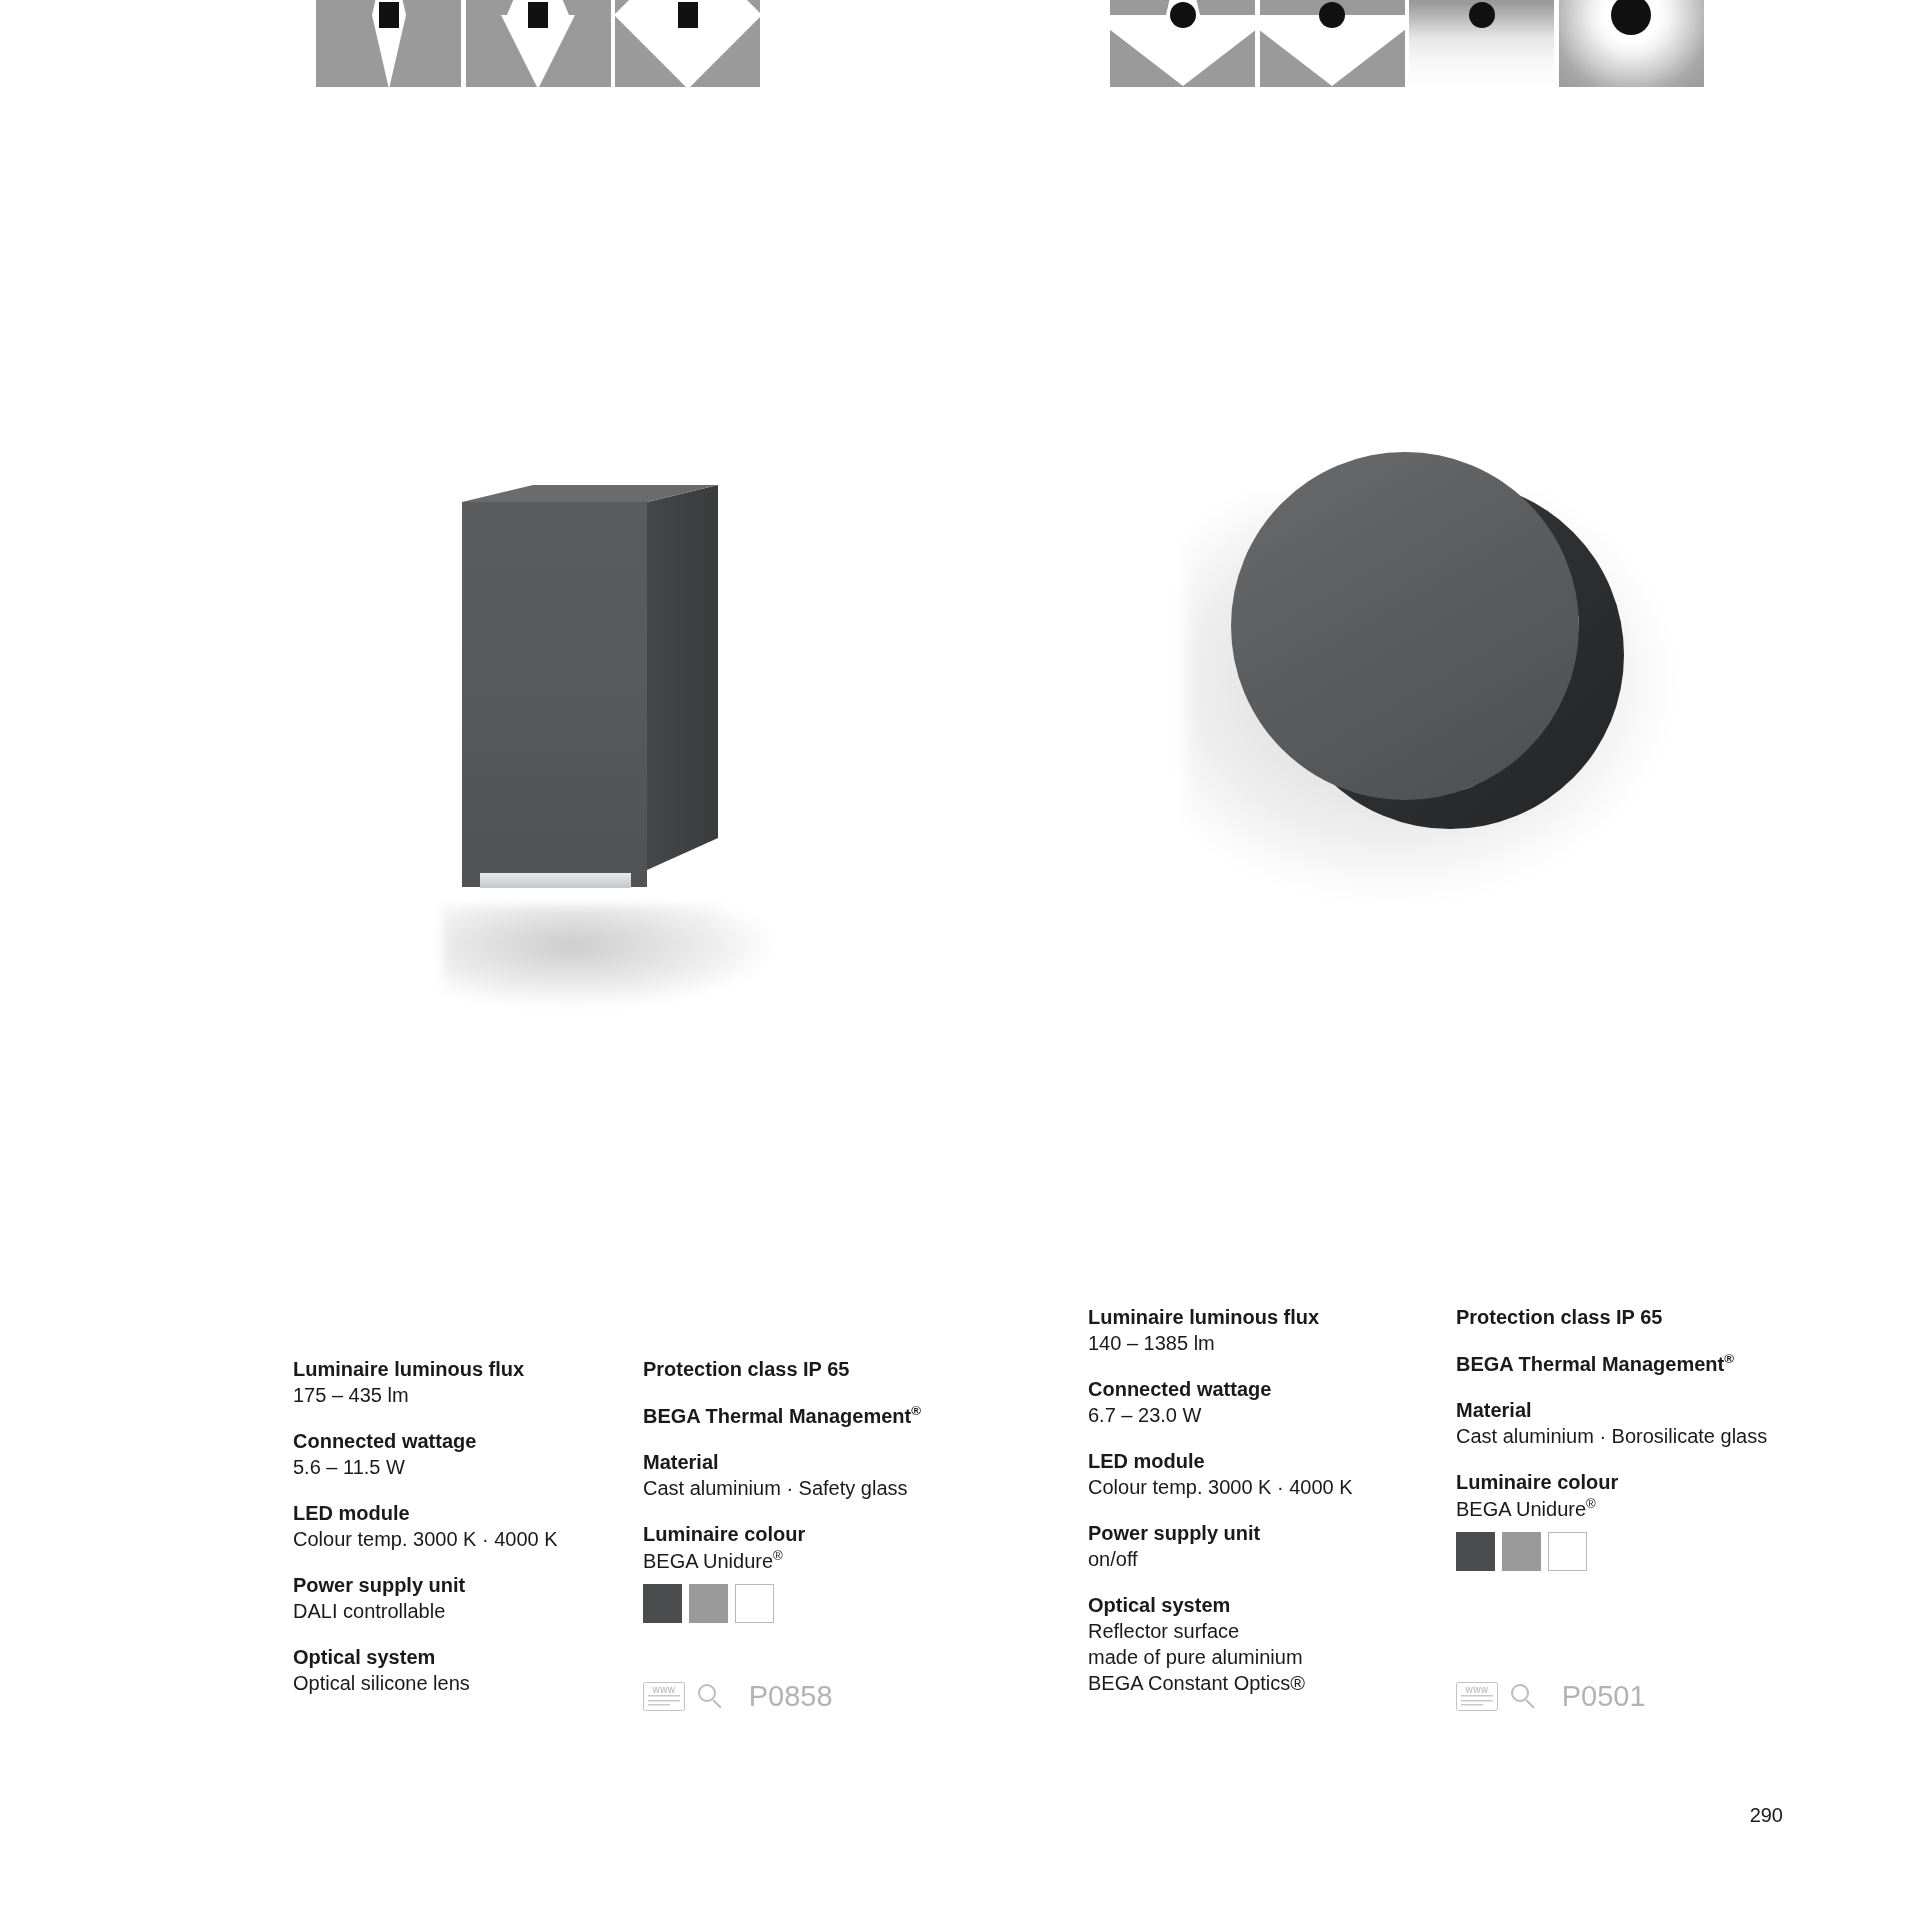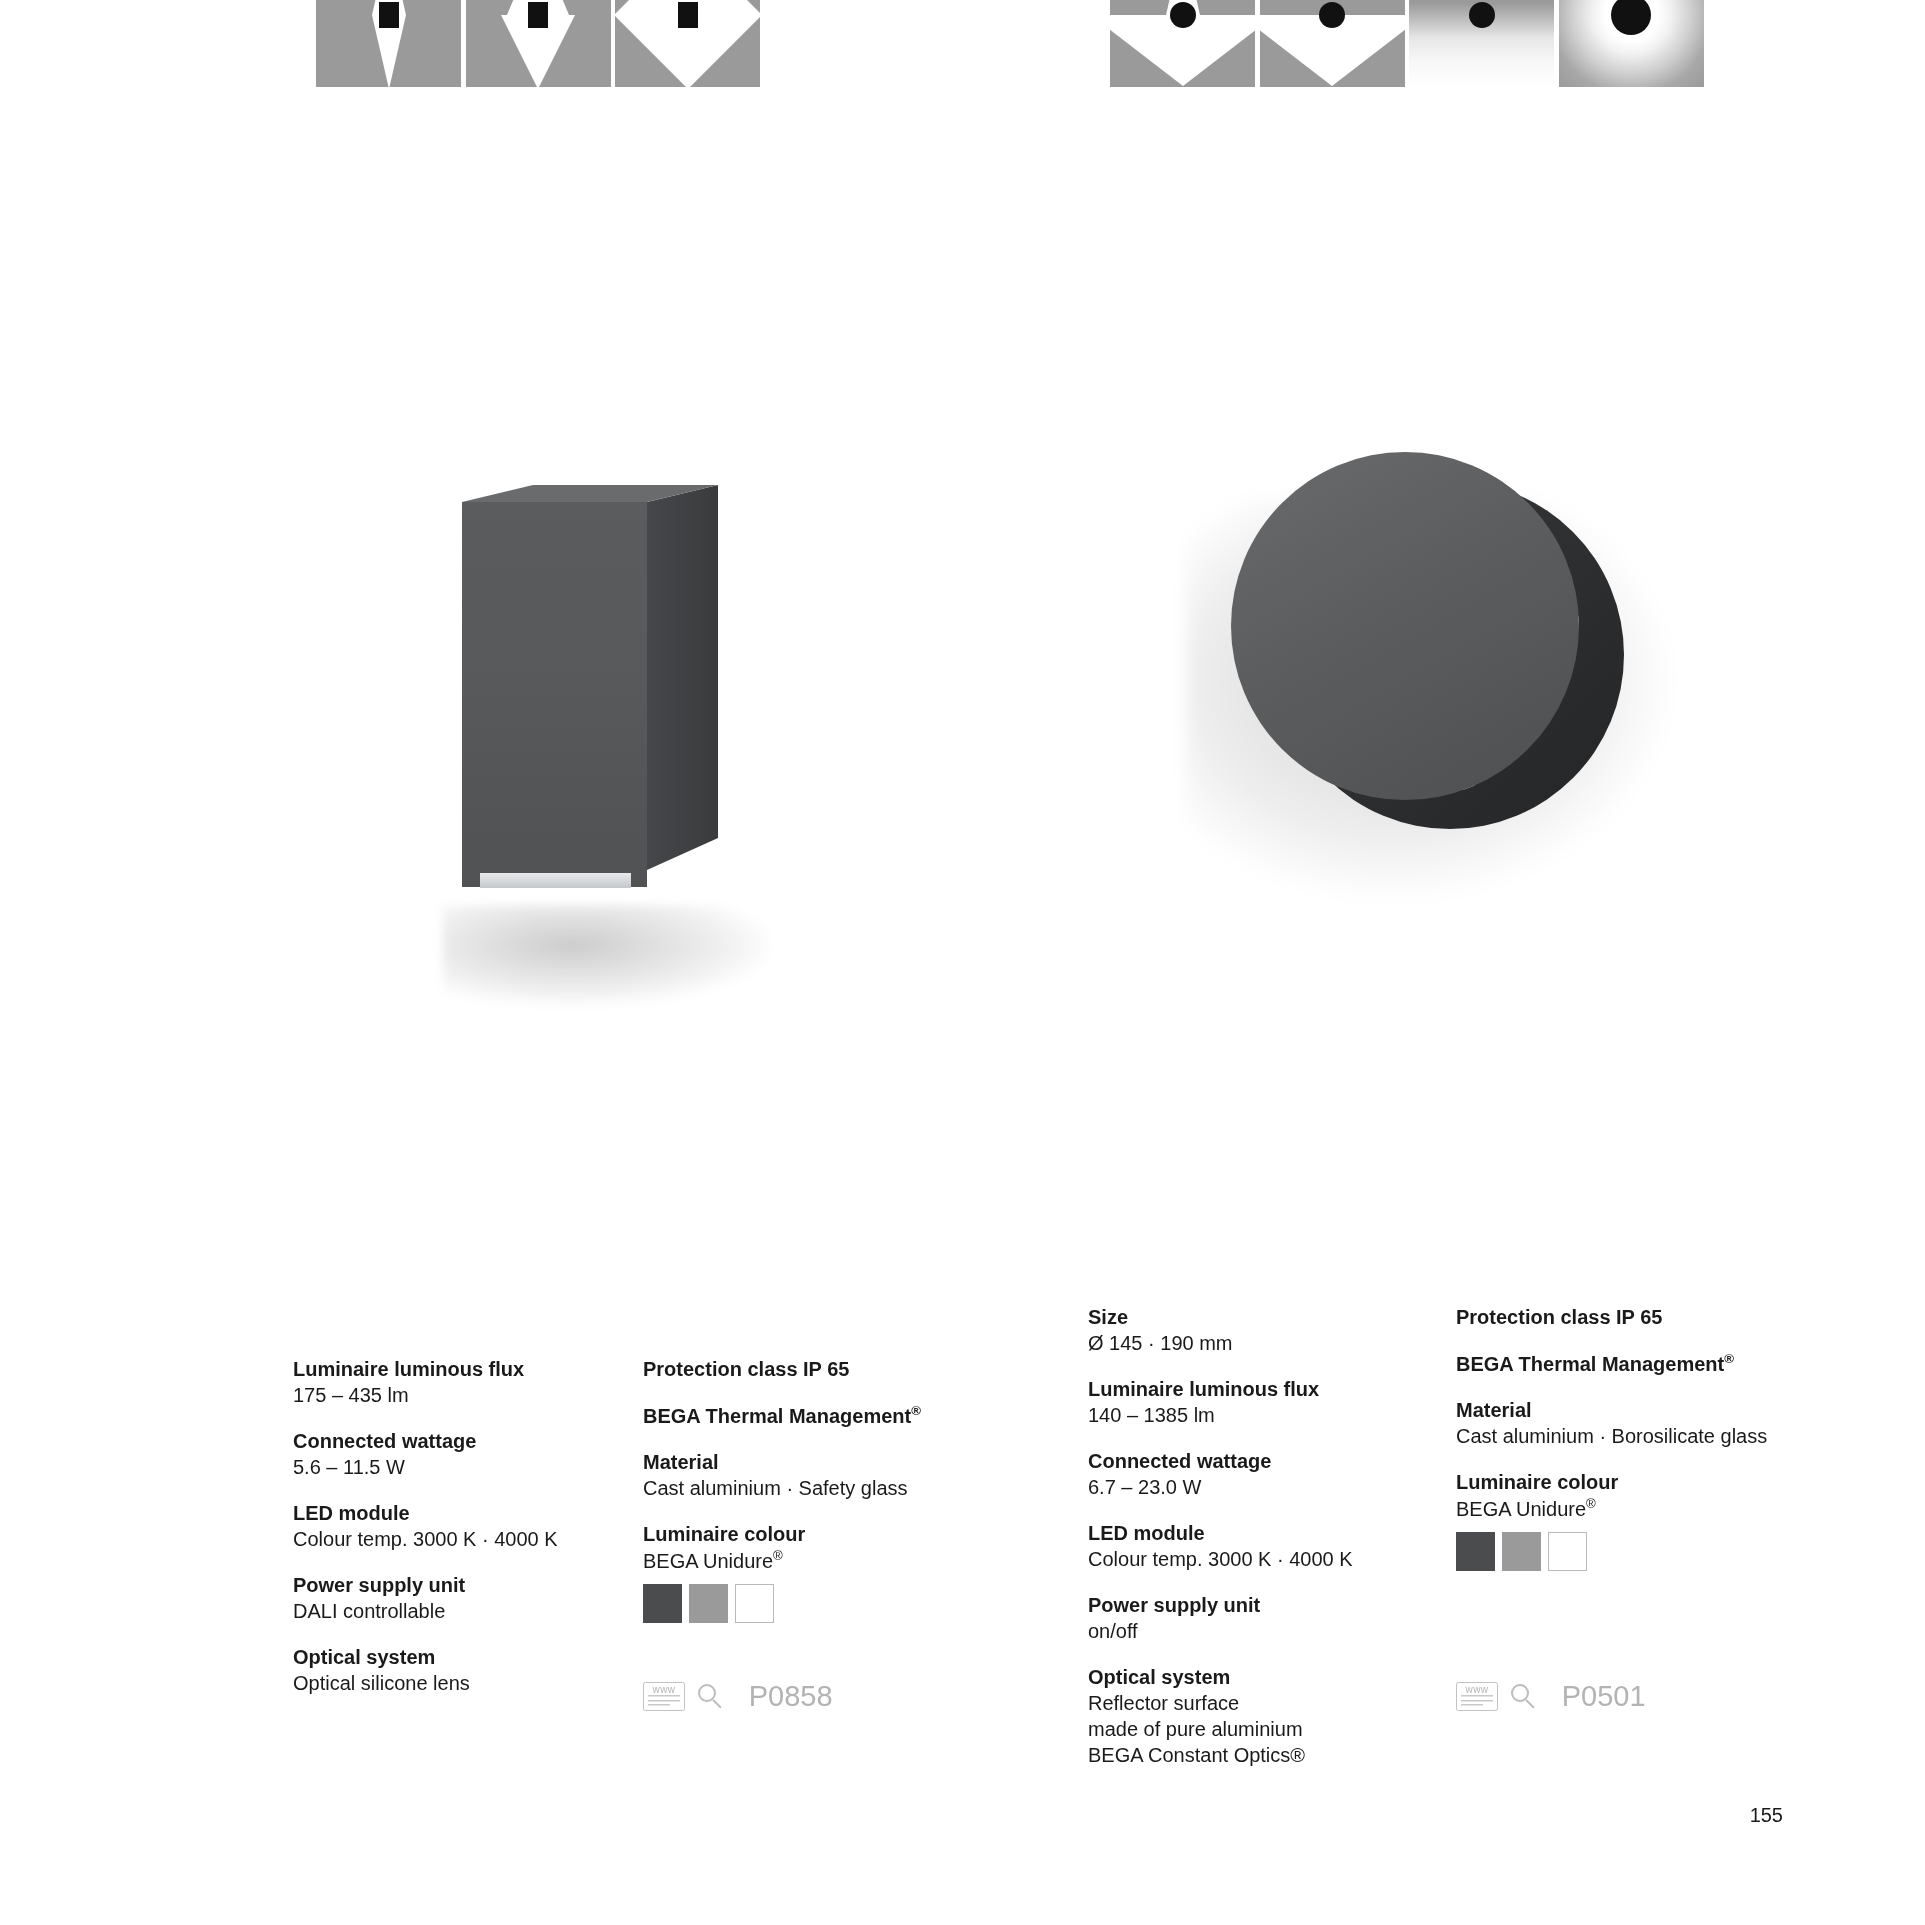--- a/index.html
+++ b/index.html
@@ -413,24 +413,20 @@
     <div class="swatches">
       <div class="sw sw-graphite"></div>
       <div class="sw sw-silver"></div>
       <div class="sw sw-white"></div>
     </div>
   </div>
 </div>
 
 <div class="spec-col" style="left:1088px; top:1304px; width:339px;">
   <div class="spec-group">
-    <div class="spec-title">Size</div>
-    <div class="spec-value">Ø 145 · 190 mm</div>
-  </div>
-  <div class="spec-group">
     <div class="spec-title">Luminaire luminous flux</div>
     <div class="spec-value">140 – 1385 lm</div>
   </div>
   <div class="spec-group">
     <div class="spec-title">Connected wattage</div>
     <div class="spec-value">6.7 – 23.0 W</div>
   </div>
   <div class="spec-group">
     <div class="spec-title">LED module</div>
     <div class="spec-value">Colour temp. 3000 K · 4000 K</div>
@@ -486,14 +482,14 @@
     <span>www</span>
     <div class="www-lines"></div>
   </div>
   <div class="magnifier">
     <div class="lens"></div>
     <div class="handle"></div>
   </div>
   <span>P0501</span>
 </div>
 
-<div class="page-number">155</div>
+<div class="page-number">290</div>
 
 
 </body></html>

